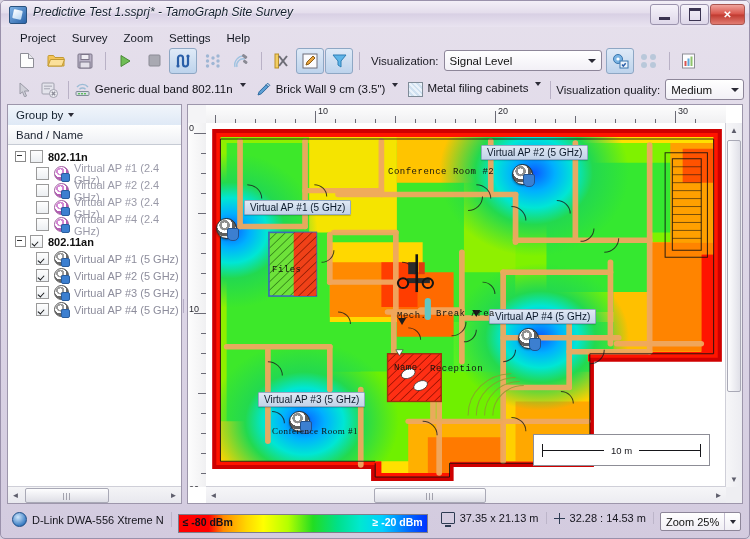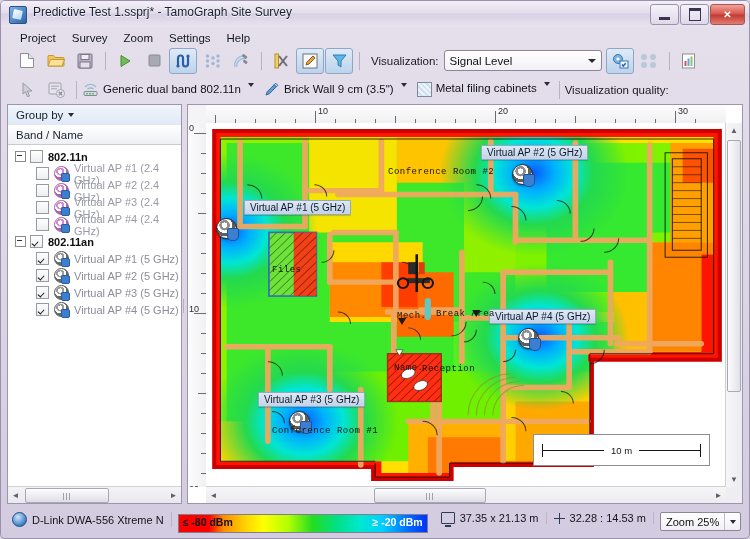--- a/index.html
+++ b/index.html
@@ -24,21 +24,21 @@
     background:linear-gradient(135deg,#7fb2e5,#2a63a8);
     border:1px solid #29527f;border-radius:2px;
   }
   .title-icon:after{
     content:"";position:absolute;left:3px;top:3px;width:9px;height:9px;
     background:linear-gradient(135deg,#fff,#b7d6f3);border-radius:1px;
     transform:rotate(12deg);
   }
   .title-text{
     position:absolute;left:32px;top:4px;font-size:12px;color:#14202e;
-    white-space:nowrap;text-shadow:0 1px 0 rgba(255,255,255,.8);
+    white-space:nowrap;text-shadow:0 1px 0 rgba(255,255,255,.8);font-style:italic;
   }
   .wbtns{position:absolute;right:4px;top:3px;display:flex;gap:1px;}
   .wbtn{
     width:27px;height:19px;border:1px solid #9b93ad;border-radius:3px;
     background:linear-gradient(180deg,#f6f3fa,#ded7e9);
     display:flex;align-items:center;justify-content:center;
     font-size:10px;color:#38304a;
   }
   .wbtn.close{
     width:33px;border-color:#a85650;
@@ -435,20 +435,24 @@
       <span>Brick Wall 9 cm (3.5")</span>
       <i class="caret"></i>
     </div>
     <div class="flatdrop" style="margin-left:6px">
       <span style="display:inline-block;width:13px;height:13px;border:1px solid #7f8b97;background:repeating-linear-gradient(45deg,#eaf2fa 0 2px,#cfe0f0 2px 4px);"></span>
       <span>Metal filing cabinets</span>
       <i class="caret"></i>
     </div>
     <div class="tsep"></div>
     <div class="tlabel" style="margin-left:0">Visualization quality:</div>
+    <div class="combo" style="width:92px;">
+      <span>Medium</span>
+      <span class="arr"></span>
+    </div>
   </div>
 
   <div class="leftpanel">
     <div class="groupby">
       <span>Group by</span>
       <i class="caret"></i>
     </div>
     <div class="colhdr">
       <span>Band / Name</span>
     </div>
@@ -779,23 +783,23 @@
       <div class="apdot" style="left:306px;top:41px;"></div>
       <div class="aplabel" style="left:275px;top:22px;">Virtual AP #2 (5 GHz)</div>
 
       <div class="apdot" style="left:83px;top:288px;"></div>
       <div class="aplabel" style="left:52px;top:269px;">Virtual AP #3 (5 GHz)</div>
 
       <div class="apdot" style="left:312px;top:205px;"></div>
       <div class="aplabel" style="left:283px;top:186px;">Virtual AP #4 (5 GHz)</div>
 
       <div class="roomlabel" style="left:182px;top:44px;">Conference Room #2</div>
-      <div class="roomlabel" style="left:66px;top:303px;">Conference Room #1</div>
+      <div class="roomlabel" style="left:66px;top:303px;font-family:Liberation Serif, serif;">Conference Room #1</div>
       <div class="roomlabel" style="left:230px;top:186px;">Break Area</div>
-      <div class="roomlabel" style="left:216px;top:241px;">Reception</div>
+      <div class="roomlabel" style="left:224px;top:241px;">Reception</div>
       <div class="roomlabel" style="left:191px;top:188px;">Mech.</div>
       <div class="roomlabel" style="left:188px;top:240px;">Name.</div>
       <div class="roomlabel" style="left:66px;top:142px;">Files</div>
 
       <div class="scalebar" style="left:327px;top:311px;width:175px;height:30px;">
         <div class="line"></div>
         <div class="cap" style="left:8px;"></div>
         <div class="cap" style="right:8px;"></div>
         <div class="txt">10 m</div>
       </div>

